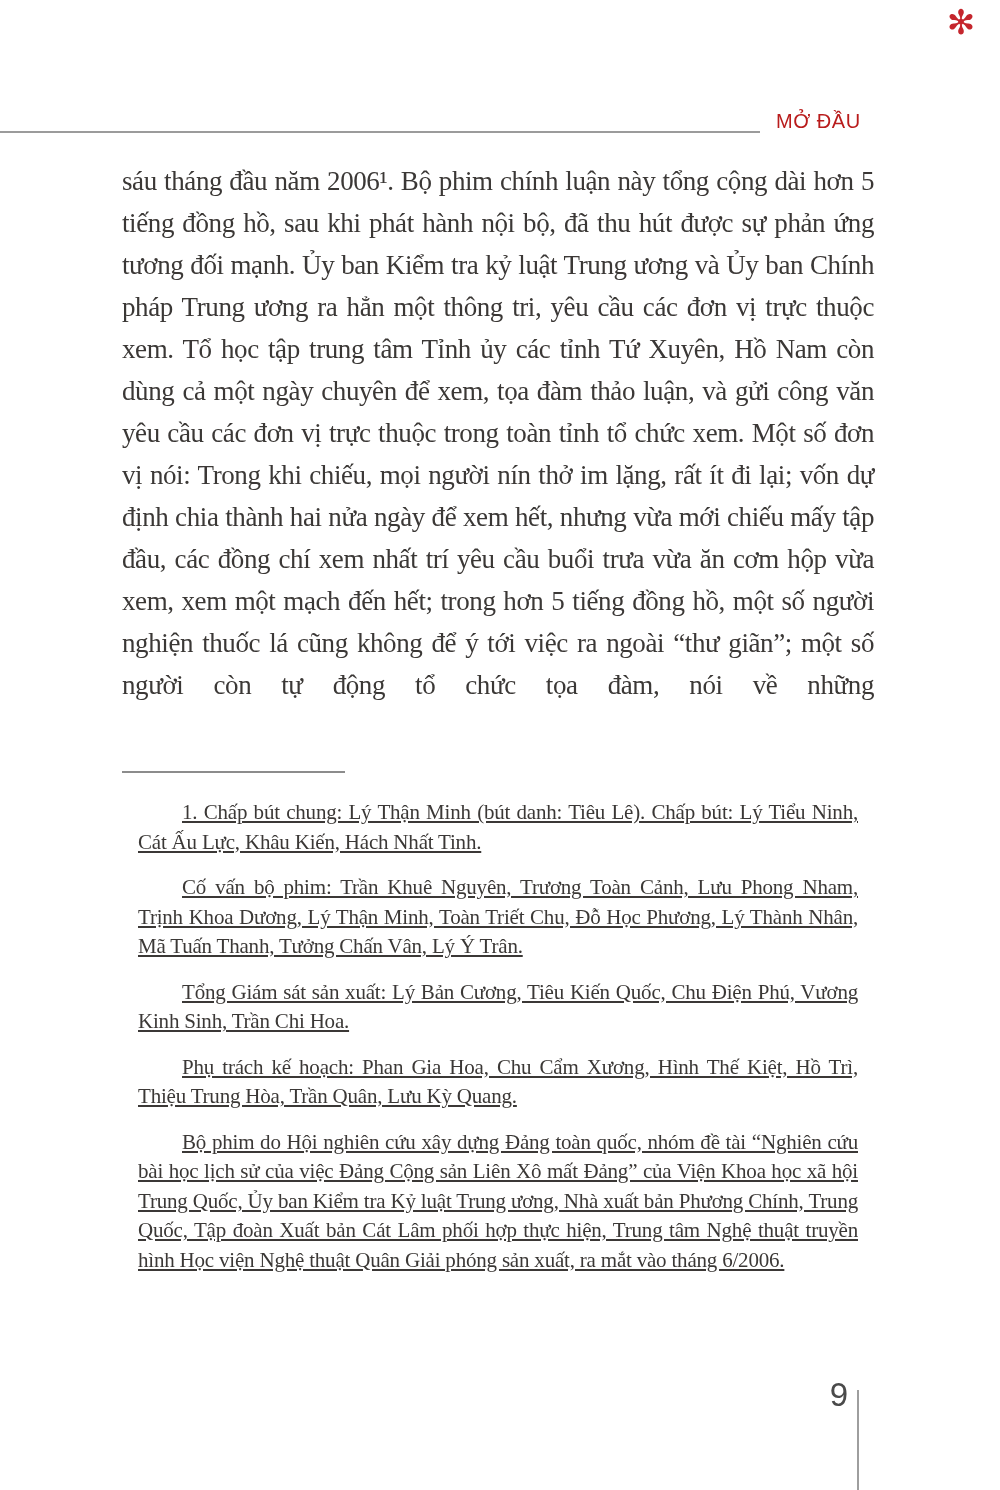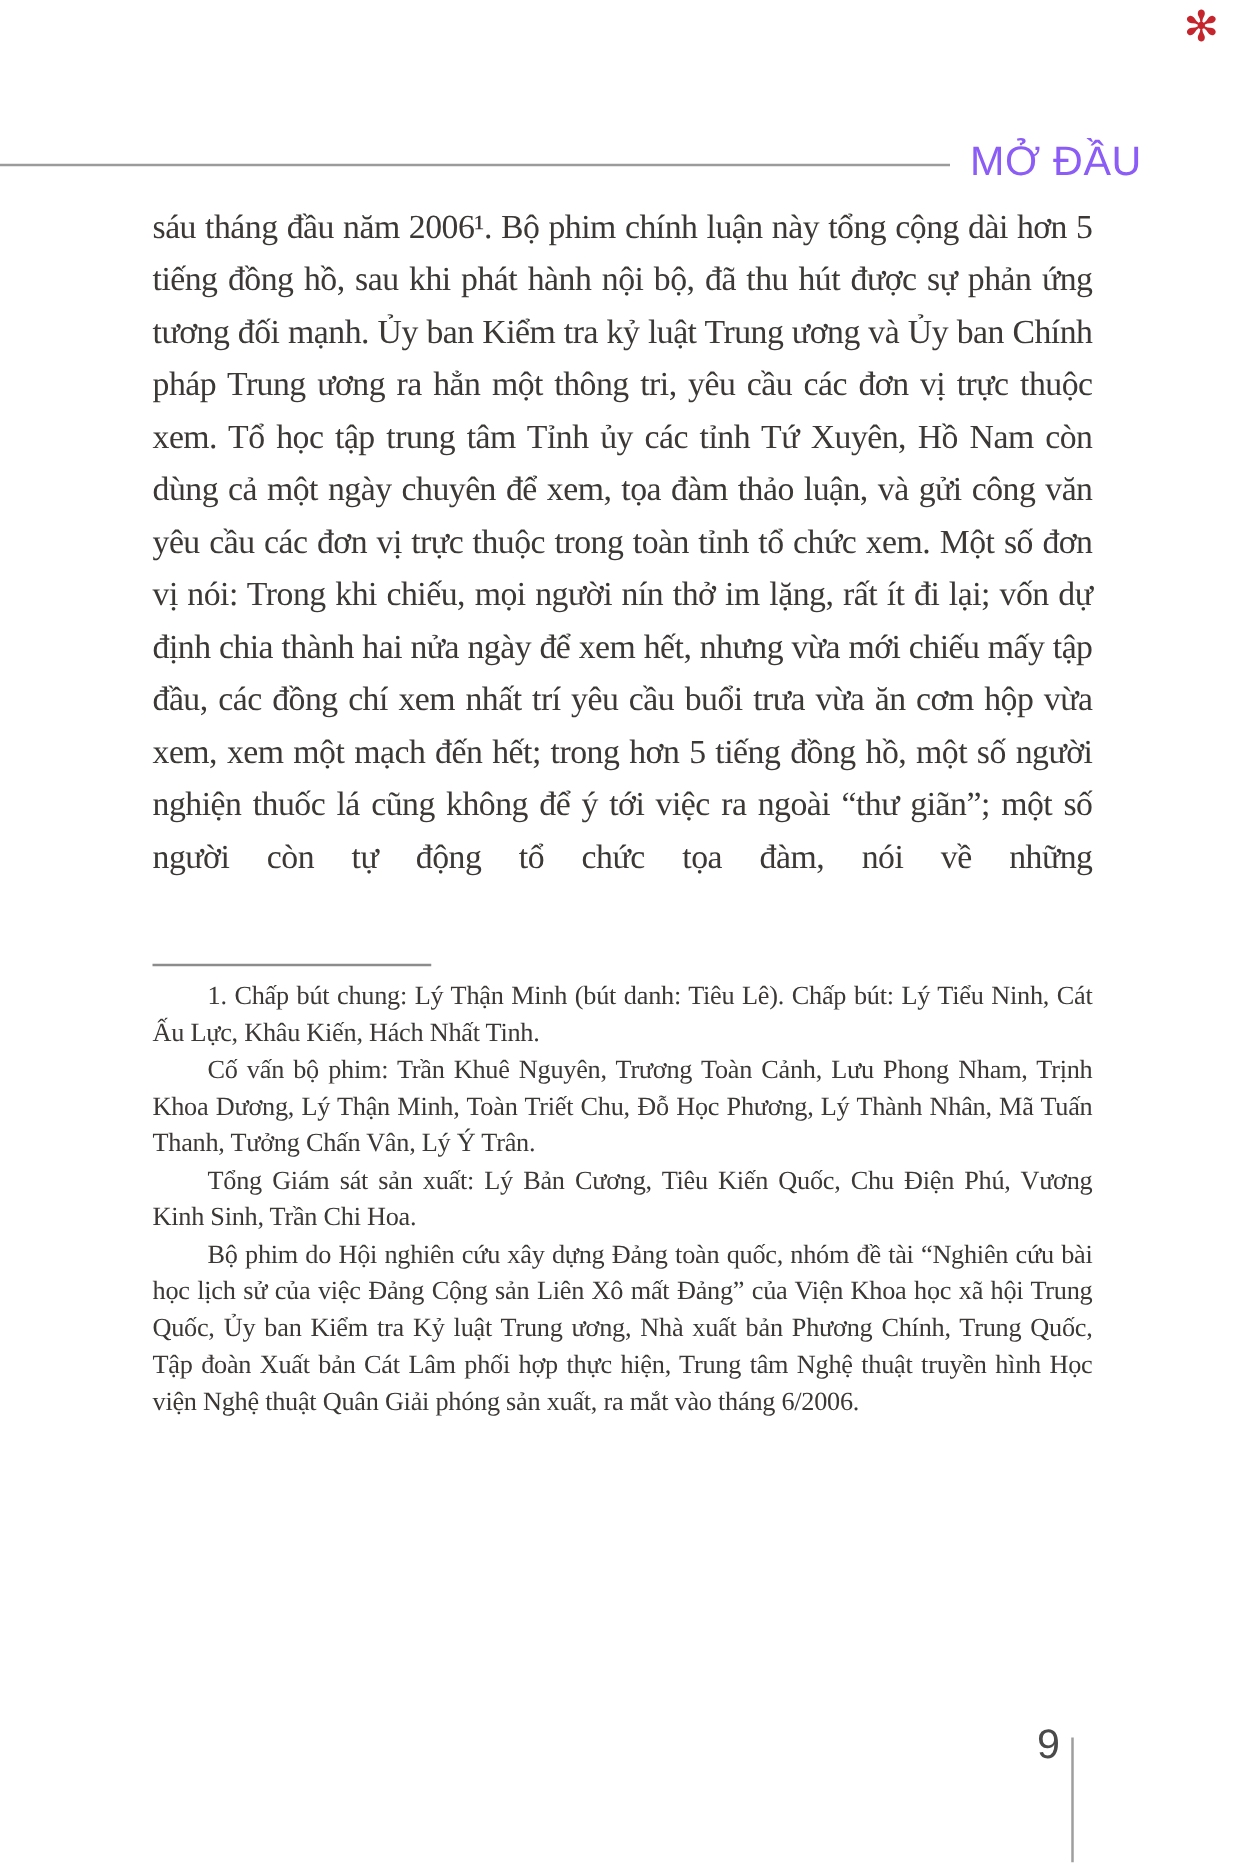--- a/index.html
+++ b/index.html
@@ -36,23 +36,23 @@
     width: 760px;
     height: 0;
     border-top: 2px solid #9b9b9b;
   }
   .head-title {
     position: absolute;
     left: 776px;
     top: 110px;
     width: 200px;
     font-family: "Liberation Sans", "DejaVu Sans", sans-serif;
-    font-size: 33px;
+    font-size: 20px;
     letter-spacing: 0.5px;
-    color: #8b5cf6;
+    color: #b91c1c;
     white-space: nowrap;
   }
   .body-text {
     position: absolute;
     left: 122px;
     top: 160px;
     width: 752px;
     color: #3b3836;
   }
   .body-text p {
@@ -72,26 +72,27 @@
     border-top: 2px solid #8c8c8c;
   }
   .footnotes {
     position: absolute;
     left: 122px;
     top: 782px;
     width: 752px;
     color: #3b3836;
   }
   .footnotes p {
-    margin: 0;
+    margin: 16px;
     font-size: 21px;
     line-height: 29.5px;
     letter-spacing: -0.2px;
     text-align: justify;
     text-indent: 44px;
+    text-decoration: underline;
   }
   .page-number {
     position: absolute;
     left: 800px;
     top: 1376px;
     width: 48px;
     text-align: right;
     font-family: "Liberation Sans", "DejaVu Sans", sans-serif;
     font-size: 33px;
     font-weight: 400;
@@ -120,20 +121,21 @@
   <div class="body-text">
     <p>sáu tháng đầu năm 2006¹. Bộ phim chính luận này tổng cộng dài hơn 5 tiếng đồng hồ, sau khi phát hành nội bộ, đã thu hút được sự phản ứng tương đối mạnh. Ủy ban Kiểm tra kỷ luật Trung ương và Ủy ban Chính pháp Trung ương ra hẳn một thông tri, yêu cầu các đơn vị trực thuộc xem. Tổ học tập trung tâm Tỉnh ủy các tỉnh Tứ Xuyên, Hồ Nam còn dùng cả một ngày chuyên để xem, tọa đàm thảo luận, và gửi công văn yêu cầu các đơn vị trực thuộc trong toàn tỉnh tổ chức xem. Một số đơn vị nói: Trong khi chiếu, mọi người nín thở im lặng, rất ít đi lại; vốn dự định chia thành hai nửa ngày để xem hết, nhưng vừa mới chiếu mấy tập đầu, các đồng chí xem nhất trí yêu cầu buổi trưa vừa ăn cơm hộp vừa xem, xem một mạch đến hết; trong hơn 5 tiếng đồng hồ, một số người nghiện thuốc lá cũng không để ý tới việc ra ngoài “thư giãn”; một số người còn tự động tổ chức tọa đàm, nói về những</p>
   </div>
 
   <div class="fn-rule"></div>
 
   <div class="footnotes">
     <p>1. Chấp bút chung: Lý Thận Minh (bút danh: Tiêu Lê). Chấp bút: Lý Tiểu Ninh, Cát Ấu Lực, Khâu Kiến, Hách Nhất Tinh.</p>
     <p>Cố vấn bộ phim: Trần Khuê Nguyên, Trương Toàn Cảnh, Lưu Phong Nham, Trịnh Khoa Dương, Lý Thận Minh, Toàn Triết Chu, Đỗ Học Phương, Lý Thành Nhân, Mã Tuấn Thanh, Tưởng Chấn Vân, Lý Ý Trân.</p>
     <p>Tổng Giám sát sản xuất: Lý Bản Cương, Tiêu Kiến Quốc, Chu Điện Phú, Vương Kinh Sinh, Trần Chi Hoa.</p>
+    <p>Phụ trách kế hoạch: Phan Gia Hoa, Chu Cẩm Xương, Hình Thế Kiệt, Hồ Trì, Thiệu Trung Hòa, Trần Quân, Lưu Kỳ Quang.</p>
     <p>Bộ phim do Hội nghiên cứu xây dựng Đảng toàn quốc, nhóm đề tài “Nghiên cứu bài học lịch sử của việc Đảng Cộng sản Liên Xô mất Đảng” của Viện Khoa học xã hội Trung Quốc, Ủy ban Kiểm tra Kỷ luật Trung ương, Nhà xuất bản Phương Chính, Trung Quốc, Tập đoàn Xuất bản Cát Lâm phối hợp thực hiện, Trung tâm Nghệ thuật truyền hình Học viện Nghệ thuật Quân Giải phóng sản xuất, ra mắt vào tháng 6/2006.</p>
   </div>
 
   <div class="page-number">9</div>
 
   <div class="footer-bar"></div>
 
 </div>
 
 </body></html>

